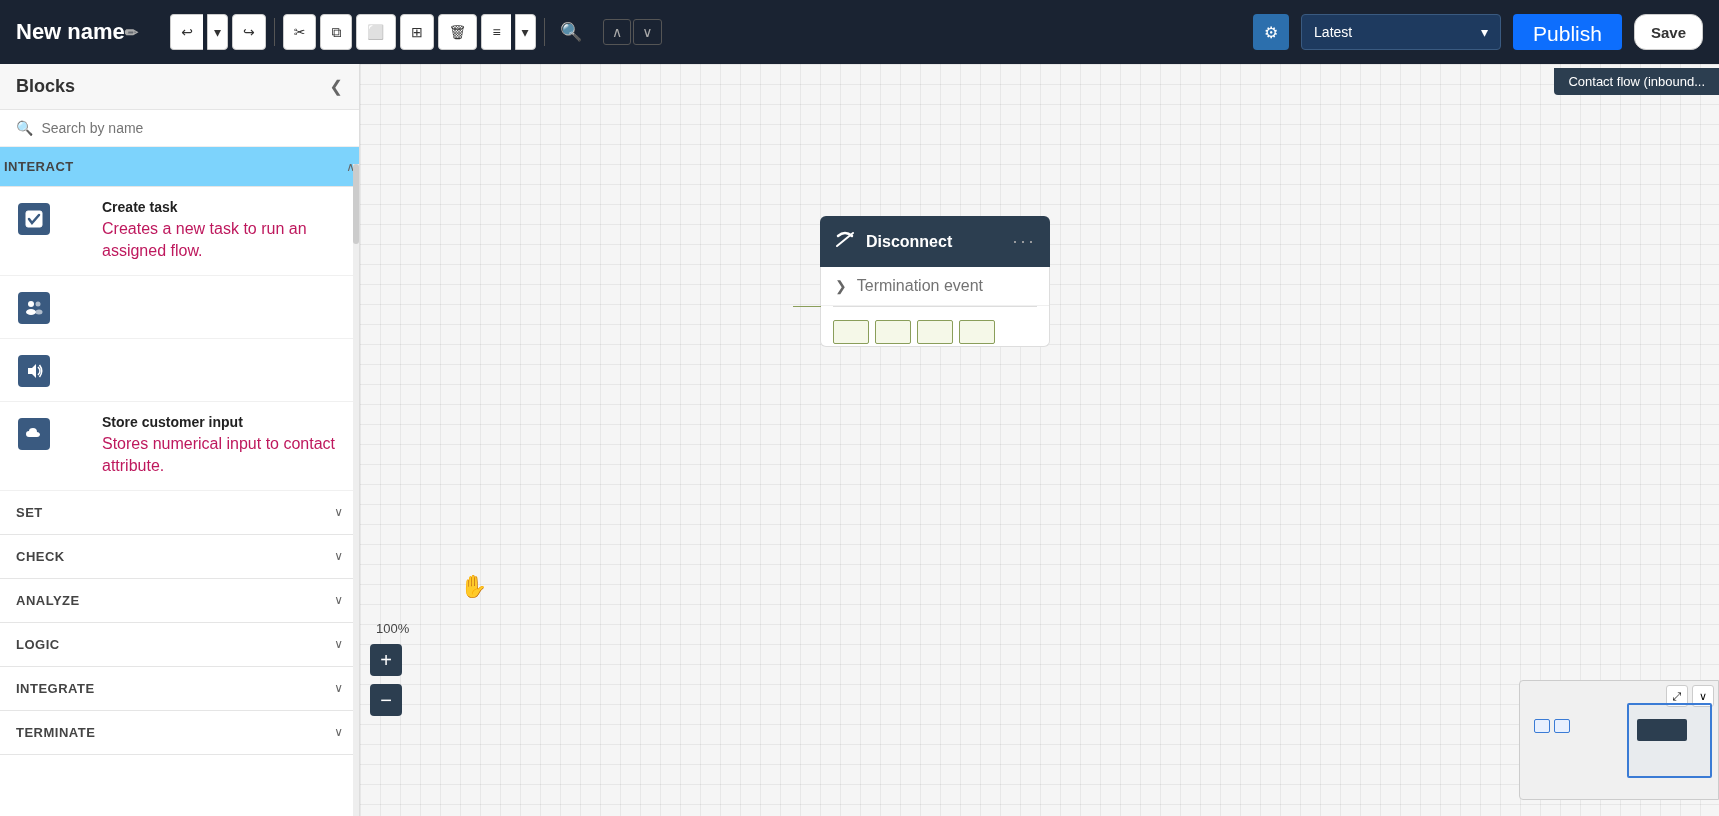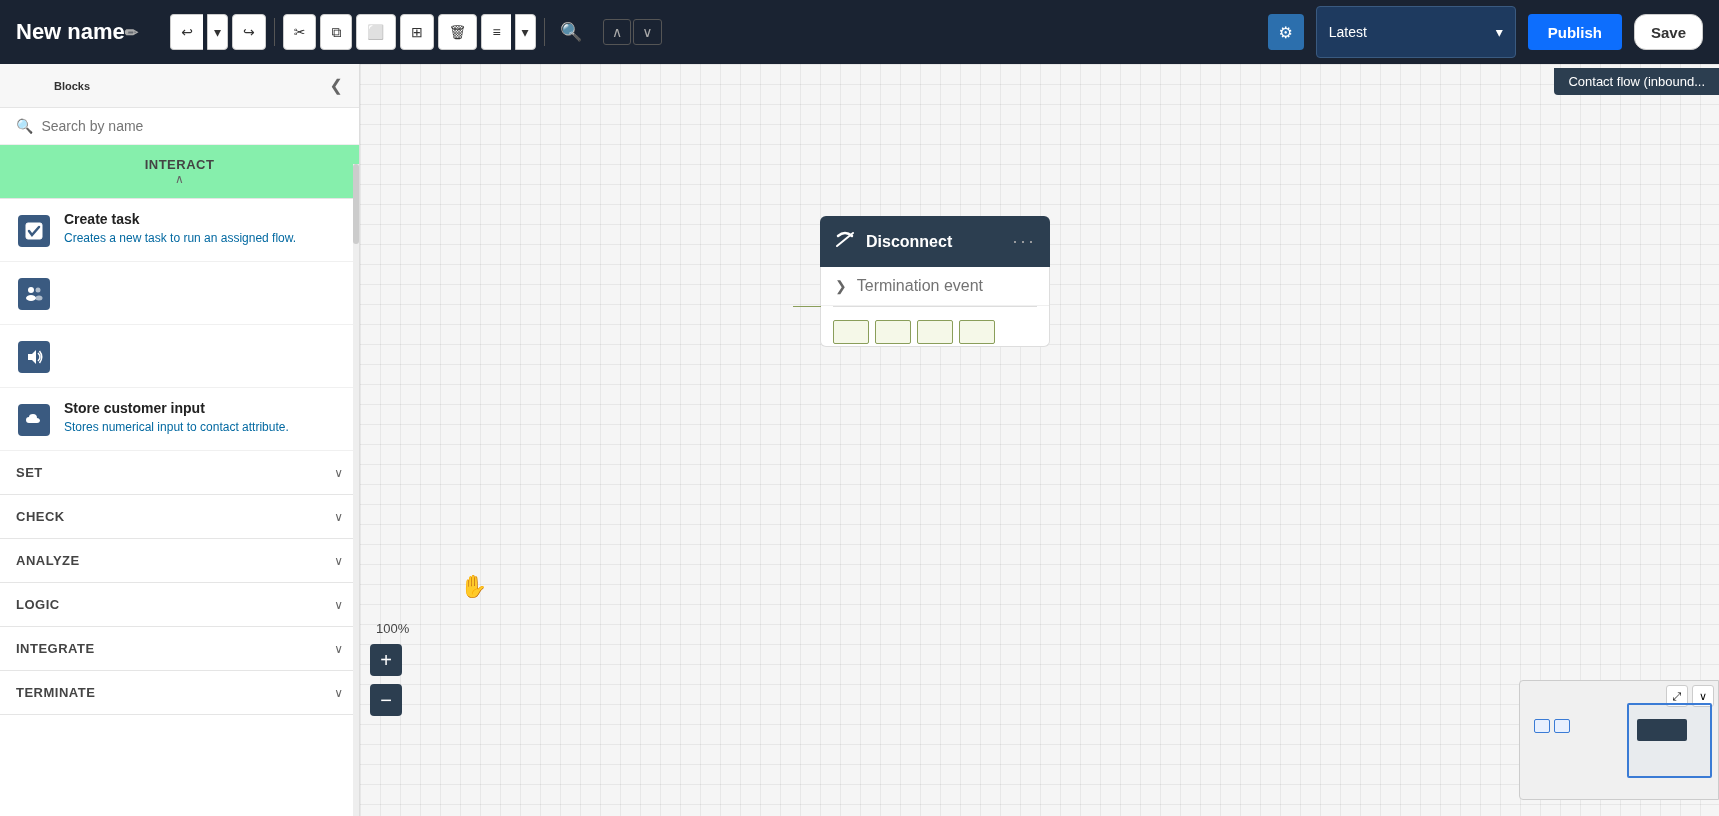--- a/index.html
+++ b/index.html
@@ -92,35 +92,35 @@
       align-items: center;
       justify-content: center;
     }
     .version-select {
       background: #1e3a5f;
       border: 1px solid #3a5a80;
       color: #fff;
       padding: 6px 12px;
       border-radius: 4px;
       font-size: 14px;
-      height: 52px;
+      height: 36px;
       min-width: 200px;
       display: flex;
       align-items: center;
       justify-content: space-between;
       cursor: pointer;
     }
     .publish-btn {
       background: #0d6efd;
       border: none;
       color: #fff;
       padding: 8px 20px;
       border-radius: 4px;
-      font-size: 15px;
-      font-weight: 700;
+      font-size: 21px;
+      font-weight: 400;
       cursor: pointer;
       height: 36px;
     }
     .save-btn {
       background: #fff;
       border: 1px solid #ccc;
       color: #333;
       padding: 8px 16px;
       border-radius: 12px;
       font-size: 15px;
@@ -159,24 +159,23 @@
     }
     .sidebar-header {
       display: flex;
       align-items: center;
       justify-content: space-between;
       padding: 12px 16px;
       border-bottom: 1px solid #e5e5e5;
       background: #f7f7f7;
     }
     .sidebar-title {
-      font-size: 11px;
+      font-size: 18px;
       font-weight: 600;
       color: #333;
-      margin-left: 38px;
     }
     .collapse-btn {
       background: none;
       border: none;
       color: #666;
       font-size: 16px;
       cursor: pointer;
     }
     .search-box {
       display: flex;
@@ -215,26 +214,25 @@
       border-radius: 3px;
       position: absolute;
       top: 0;
     }
 
     
     .section-header {
       display: flex;
       align-items: center;
       justify-content: space-between;
-      padding: 12px 16px;
-      background: #86efac;
+      padding: 12px 4px;
+      background: #7dd3fc;
       border-bottom: 1px solid #e5e5e5;
       cursor: pointer;
       user-select: none;
-      flex-direction: column;
     }
     .section-header-left {
       display: flex;
       align-items: center;
       gap: 8px;
     }
     .section-title {
       font-size: 13px;
       font-weight: 700;
       color: #444;
@@ -262,30 +260,30 @@
     }
     .block-icon-bg {
       background: #3a5a80;
       border-radius: 4px;
       width: 32px;
       height: 32px;
       display: flex;
       align-items: center;
       justify-content: center;
     }
-    .block-text { flex: 1; }
+    .block-text { flex: 1; margin-left: 38px; }
     .block-name {
       font-size: 14px;
       font-weight: 600;
       color: #222;
       margin-bottom: 3px;
     }
     .block-desc {
-      font-size: 12px;
-      color: #0369a1;
+      font-size: 16px;
+      color: #be185d;
       line-height: 1.4;
     }
 
     
     .section-collapsed {
       display: flex;
       align-items: center;
       justify-content: space-between;
       padding: 14px 16px;
       border-bottom: 1px solid #e5e5e5;

